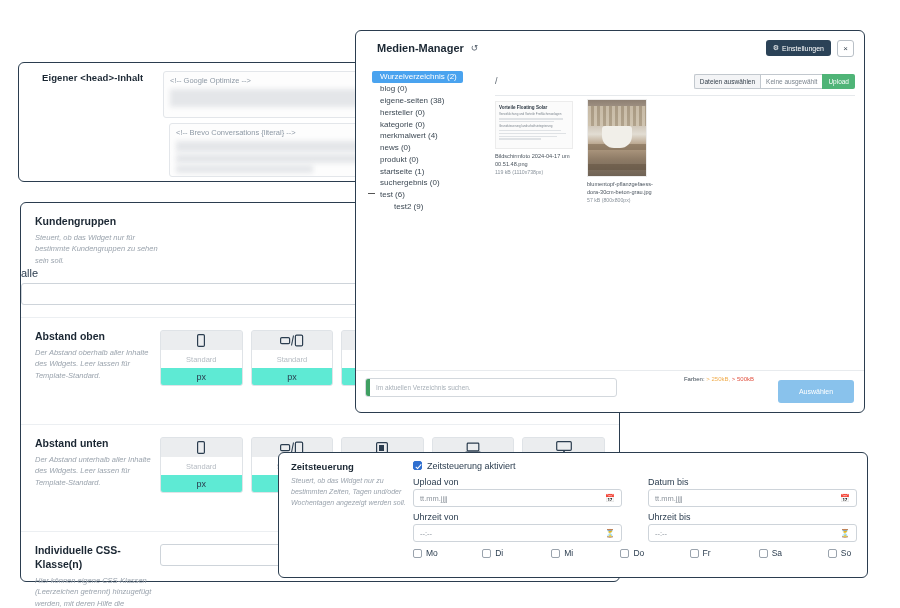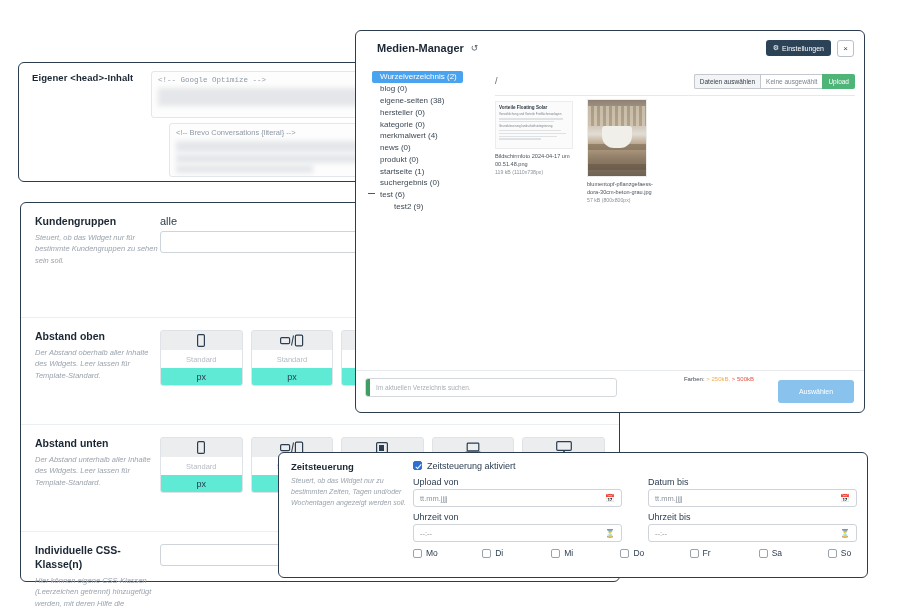--- a/index.html
+++ b/index.html
@@ -23,21 +23,21 @@
     position: absolute;
     background: #fff;
     border: 1px solid #2b3d4f;
     border-radius: 6px;
     box-sizing: border-box;
   }
 
   
   #head-card { left: 18px; top: 62px; width: 468px; height: 120px; }
   #head-card .hc-label {
-    position: absolute; left: 13px; top: 9px;
+    position: absolute; left: 23px; top: 9px;
     font-size: 9.5px; font-weight: bold; color: #1b2733;
     letter-spacing: 0.1px;
   }
   .code-box {
     position: absolute;
     background: #fdfdfd;
     border: 1px solid #e3e6ea;
     border-radius: 3px;
     overflow: hidden;
   }
@@ -333,36 +333,36 @@
   .day-label { font-size: 8.5px; color: #2b3d4f; }
 </style>
 </head>
 <body>
 
 <div id="stage">
 
   <div class="panel" id="head-card">
     <div class="hc-label">Eigener &lt;head&gt;-Inhalt</div>
 
-    <div class="code-box" style="left:132px; top:8px; width:305px; height:45px;font-family:Liberation Mono, monospace;">
+    <div class="code-box" style="left:144px; top:8px; width:305px; height:45px;">
       <div class="code-comment">&lt;!-- Google Optimize --&gt;</div>
       <div class="blur-line" style="height:18px;"></div>
     </div>
 
     <div class="code-box" style="left:150px; top:60px; width:305px; height:52px;">
       <div class="code-comment">&lt;!-- Brevo Conversations {literal} --&gt;</div>
       <div class="blur-line" style="height:11px;"></div>
       <div class="blur-line" style="height:9px; width:70%;"></div>
       <div class="blur-line" style="height:8px; width:45%;"></div>
     </div>
   </div>
 
   <div class="panel" id="settings-card">
 
-    <div class="srow" style="height:90px;">
+    <div class="srow" style="height:90px;flex-direction:column;">
       <div class="s-left">
         <div class="s-title">Kundengruppen</div>
         <div class="s-desc">Steuert, ob das Widget nur für bestimmte Kundengruppen zu sehen sein soll.</div>
       </div>
       <div class="s-right">
         <div class="kg-value">alle</div>
         <div class="kg-select">
           <div class="kg-caret"></div>
         </div>
       </div>

